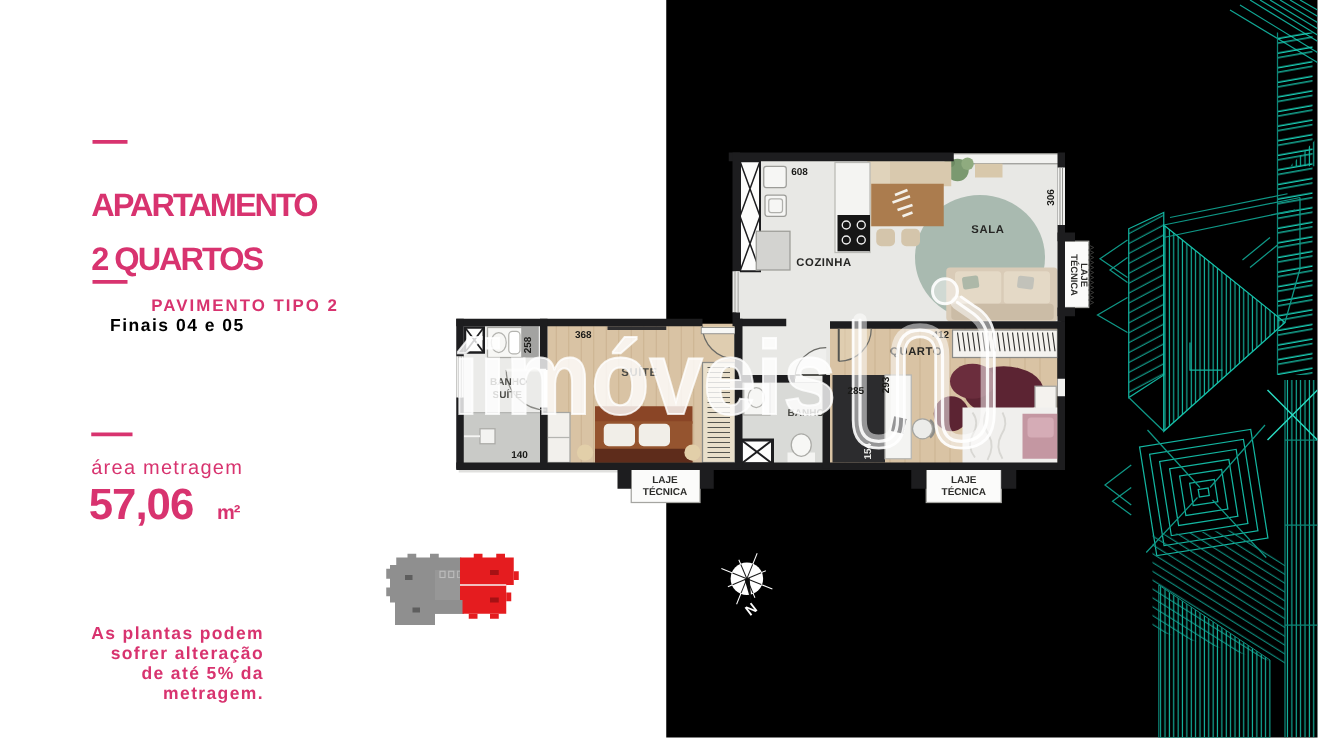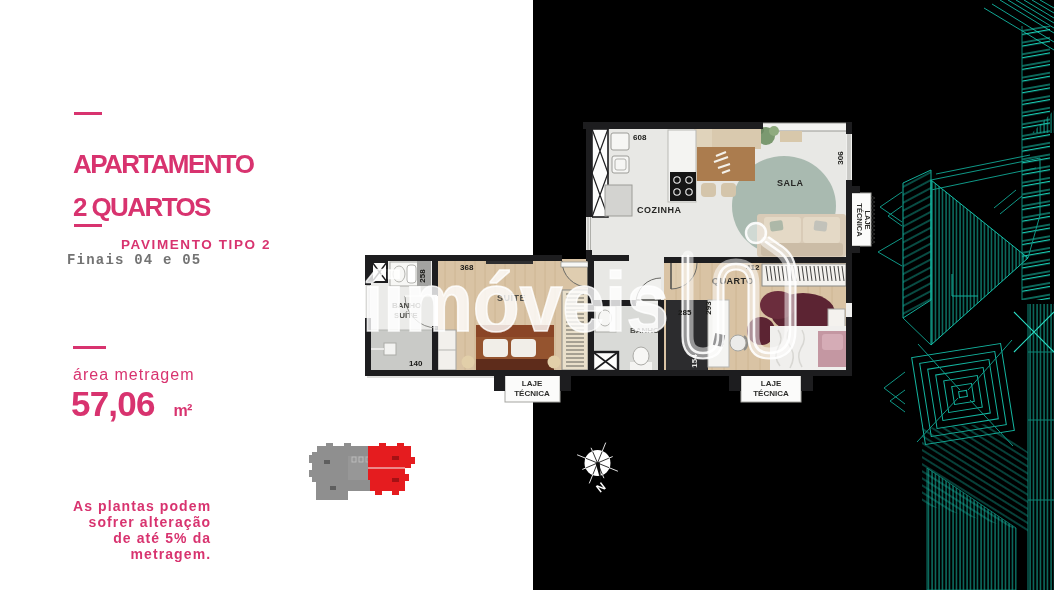--- a/index.html
+++ b/index.html
@@ -4,22 +4,22 @@
 <style>
   html,body{margin:0;padding:0;}
   body{width:1054px;height:590px;overflow:hidden;background:#ffffff;
        font-family:"Liberation Sans", sans-serif;position:relative;}
   .blackbg{position:absolute;left:533px;top:0;width:521px;height:590px;background:#000;}
   .dash{position:absolute;background:#d8336f;}
   .t1{position:absolute;left:73px;top:143px;font-size:26px;font-weight:bold;
       letter-spacing:-1.6px;line-height:43px;color:#d8336f;}
   .t2{position:absolute;left:73px;top:237px;font-size:13.5px;font-weight:bold;
       letter-spacing:1.6px;line-height:15px;color:#d8336f;margin-left:48px;}
-  .t2b{position:absolute;left:67px;top:252px;font-size:14px;font-weight:bold;
-      letter-spacing:1.2px;color:#737373;font-family:Liberation Mono, monospace;}
+  .t2b{position:absolute;left:88px;top:252px;font-size:14px;font-weight:bold;
+      letter-spacing:1.2px;color:#000000;}
   .t3{position:absolute;left:73px;top:366px;font-size:16px;font-weight:normal;
       letter-spacing:1.0px;color:#d8336f;}
   .t4{position:absolute;left:71px;top:384px;font-size:35px;font-weight:bold;
       letter-spacing:-0.8px;color:#d8336f;}
   .t4 span{font-size:16px;font-weight:bold;padding-left:10px;}
   .t5{position:absolute;left:73px;top:498px;font-size:14px;font-weight:bold;
       letter-spacing:1.1px;line-height:16px;color:#d8336f;text-align:right;}
   svg{position:absolute;left:0;top:0;}
   text{font-family:"Liberation Sans", sans-serif;}
 </style>

